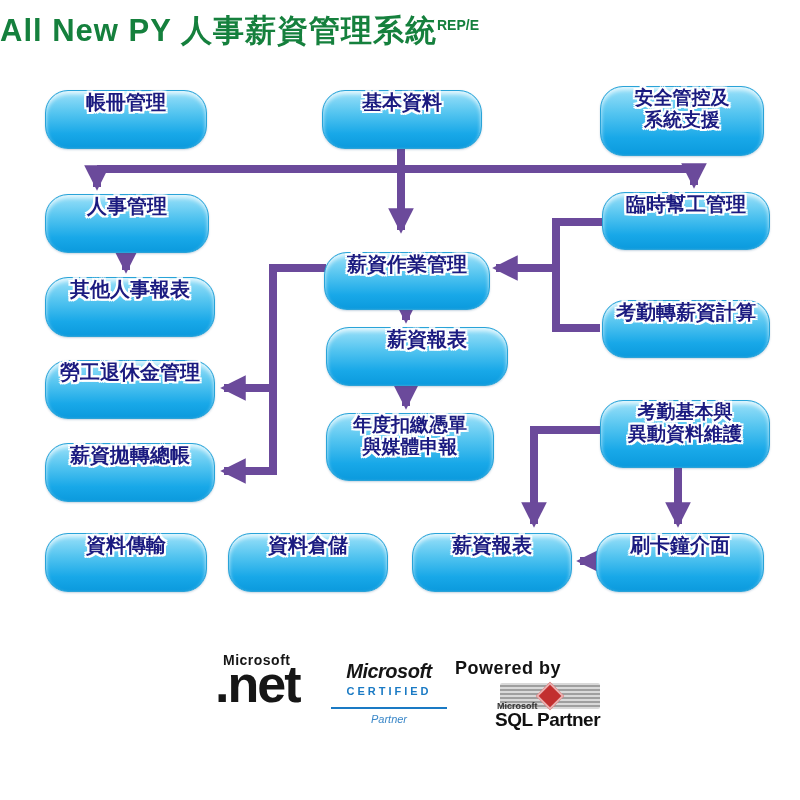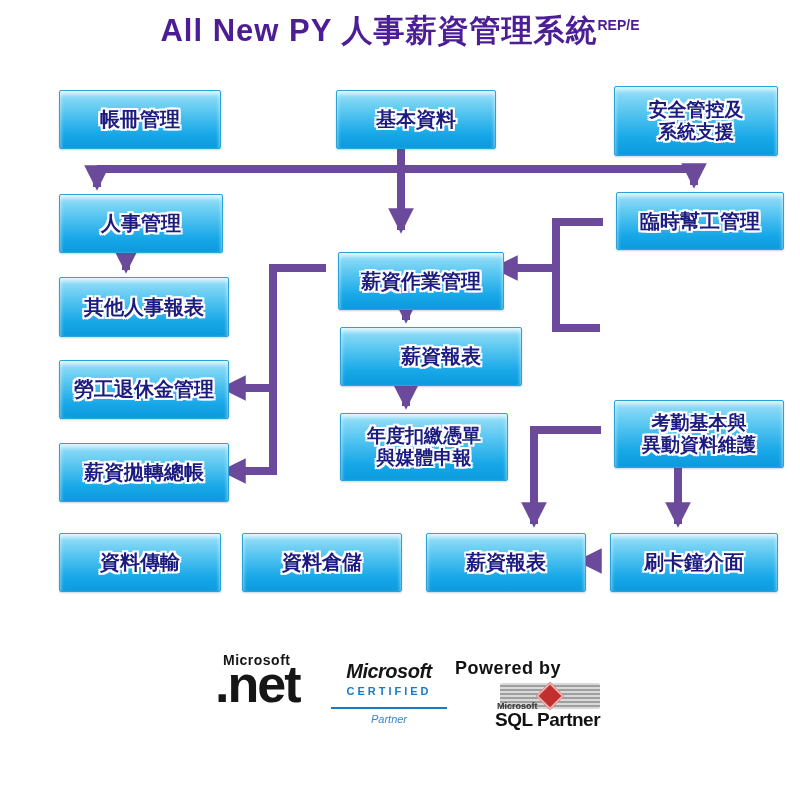--- a/index.html
+++ b/index.html
@@ -1,36 +1,35 @@
 <!DOCTYPE html>
 <html><head>
 <meta charset="utf-8">
 <style>
   html,body{margin:0;padding:0;background:#fff;}
   .canvas{
     position:relative;width:800px;height:800px;background:#ffffff;overflow:hidden;
     font-family:"Liberation Sans","DejaVu Sans",sans-serif;
   }
   .page-title{
-    position:absolute;top:10px;left:0;width:800px;text-align:center;
-    color:#4c1d95;font-size:31px;font-weight:bold;letter-spacing:1px;white-space:nowrap;
+    position:absolute;top:10px;left:0;width:800px;
+    color:#15803d;font-size:31px;font-weight:bold;letter-spacing:1px;white-space:nowrap;
   }
   .page-title sup{font-size:14px;font-weight:bold;letter-spacing:0;}
   .node{
     position:absolute;
     background:linear-gradient(180deg,#9ce1f9 0%,#55c5f0 38%,#18a8e8 75%,#0b9add 100%);
     border:1px solid #29a3d8;
-    border-radius:2px;
+    border-radius:23px;
     box-shadow:inset 0 3px 4px rgba(255,255,255,.75), 0 1px 2px rgba(40,90,140,.25);
-    display:flex;flex-direction:column;align-items:center;justify-content:center;
+    display:flex;flex-direction:column;align-items:center;
     color:#1b1b80;font-weight:bold;font-size:20px;line-height:1.15;
     text-shadow:-2px -2px 0 #fff,2px -2px 0 #fff,-2px 2px 0 #fff,2px 2px 0 #fff,
                 -2px 0 0 #fff,2px 0 0 #fff,0 -2px 0 #fff,0 2px 0 #fff;
     white-space:nowrap;
-    margin-left:14px;
   }
   .node.two-line{font-size:19px;}
   .connectors{position:absolute;left:0;top:0;}
   
   .logo-net{position:absolute;left:215px;top:652px;width:110px;color:#161616;}
   .logo-net .ms{font-size:14px;font-weight:bold;letter-spacing:.5px;padding-left:8px;}
   .logo-net .net{font-size:52px;font-weight:800;letter-spacing:-2px;margin-top:-10px;line-height:1;}
   .logo-cert{position:absolute;left:331px;top:660px;width:116px;text-align:center;}
   .logo-cert .ms{font-size:20px;font-weight:800;font-style:italic;color:#161616;letter-spacing:-.5px;}
   .logo-cert .cert{font-size:11px;font-weight:bold;color:#1a7ac4;letter-spacing:3px;
@@ -102,20 +101,23 @@
   </div>
 
   <div class="node" style="left:324px;top:252px;width:164px;height:56px;">
     <span>薪資作業管理</span>
   </div>
 
   <div class="node" style="left:45px;top:277px;width:168px;height:58px;">
     <span>其他人事報表</span>
   </div>
 
+  <div class="node" style="left:602px;top:300px;width:166px;height:56px;">
+    <span>考勤轉薪資計算</span>
+  </div>
 
   <div class="node" style="left:326px;top:327px;width:160px;height:57px;padding-left:20px;">
     <span>薪資報表</span>
   </div>
 
   <div class="node" style="left:45px;top:360px;width:168px;height:57px;">
     <span>勞工退休金管理</span>
   </div>
 
   <div class="node two-line" style="left:326px;top:413px;width:166px;height:66px;">

